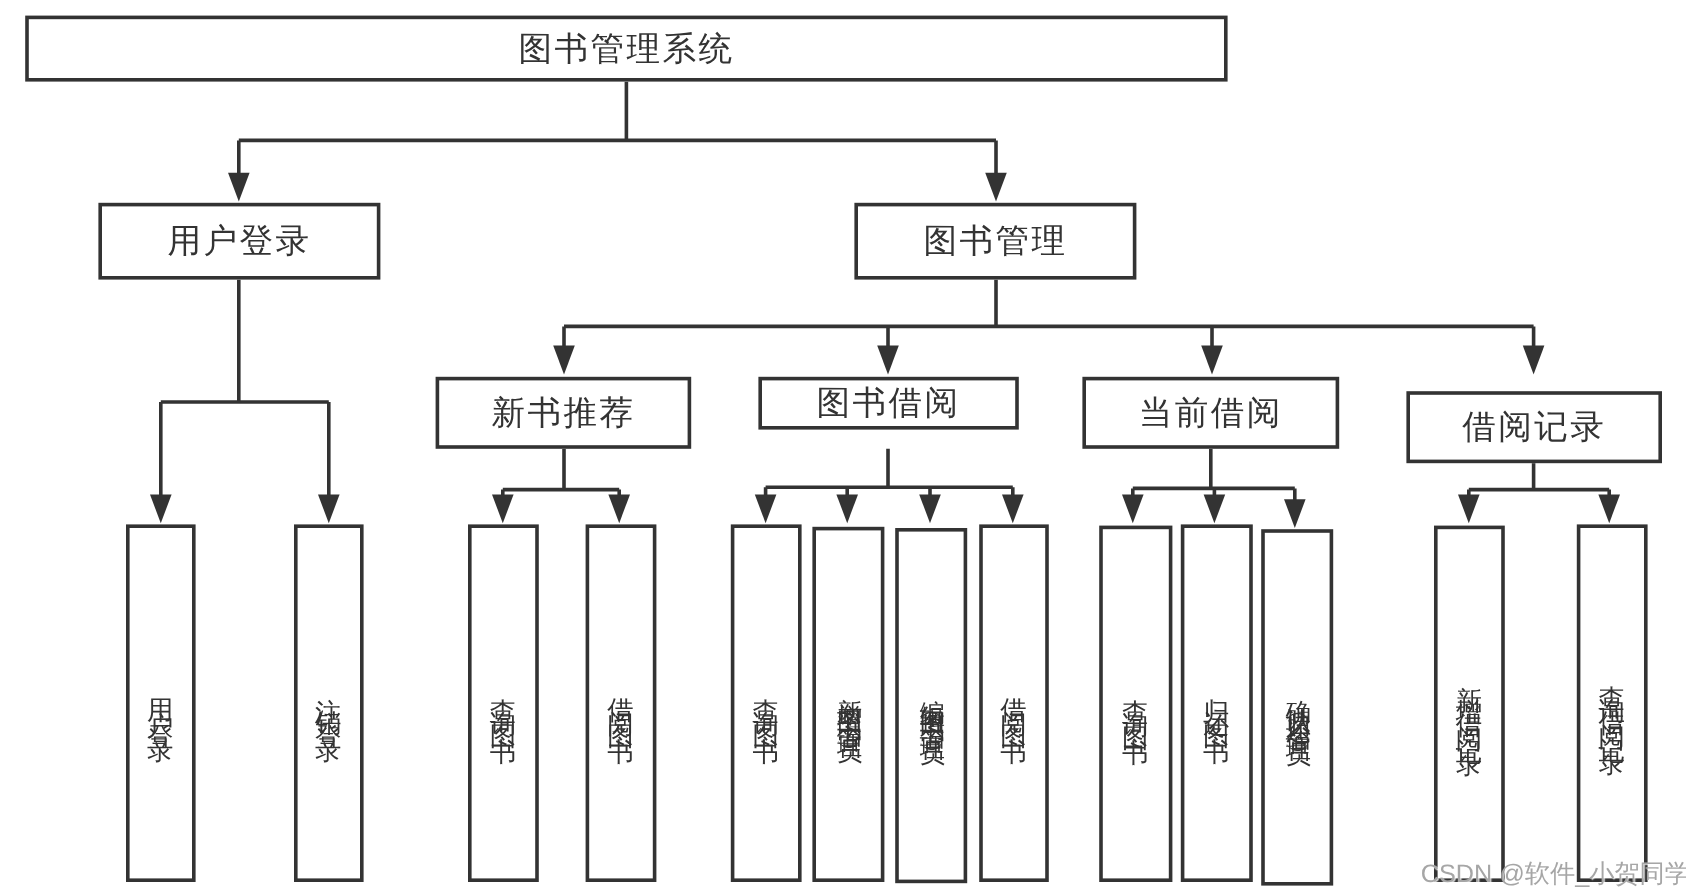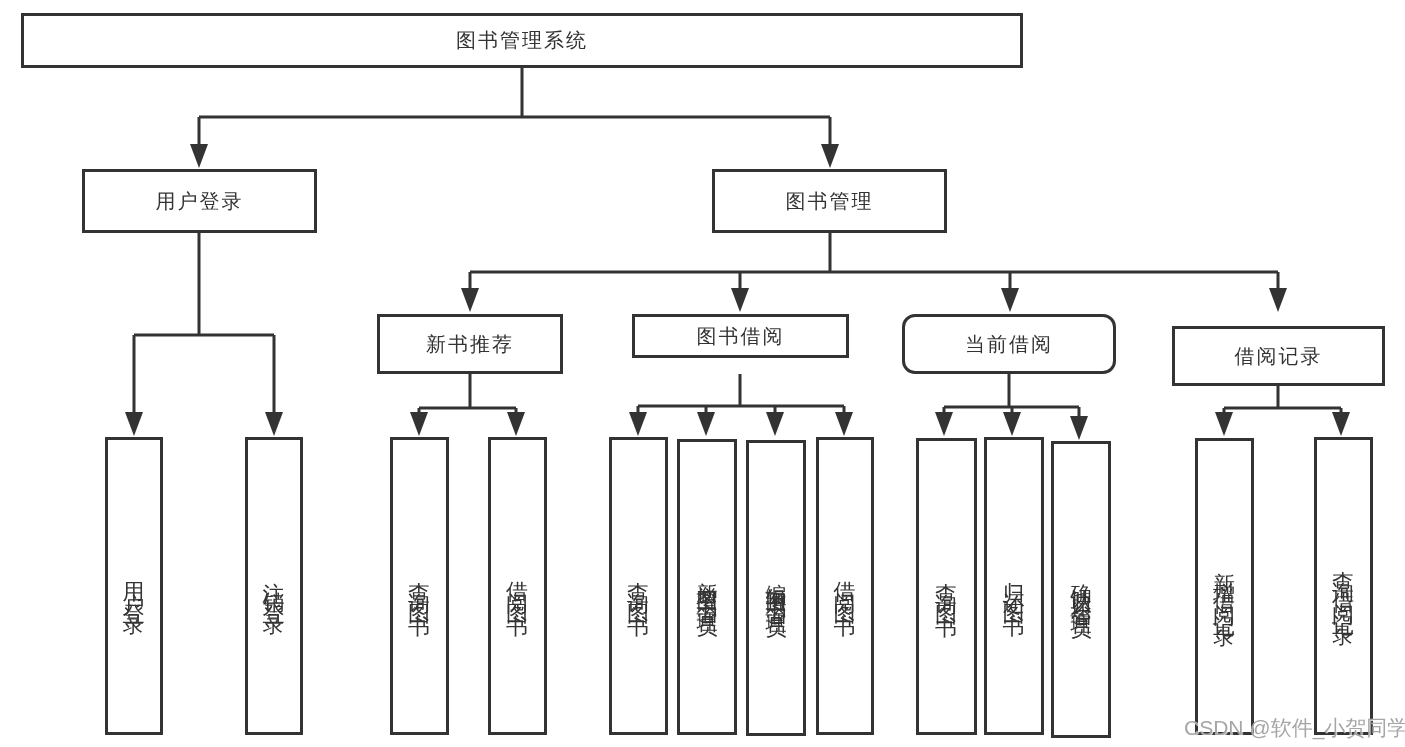--- a/index.html
+++ b/index.html
@@ -22,21 +22,21 @@
     position: absolute;
     box-sizing: border-box;
     border: 3px solid var(--line, #333333);
     background: #ffffff;
     color: var(--text, #333333);
     display: flex;
     align-items: center;
     justify-content: center;
     z-index: 2;
   }
-  .h-box { font-size: 20px; letter-spacing: 2px; white-space: nowrap; }
+  .h-box { font-size: 28px; letter-spacing: 2px; white-space: nowrap; }
   .v-box .v-label {
     writing-mode: vertical-rl;
     line-height: 1.05;
     font-size: 22px;
     letter-spacing: 11px;
   }
   .v-box.tight .v-label {
     font-size: 21px;
     letter-spacing: 5px;
   }
@@ -84,23 +84,23 @@
     <polygon points="1079,440 1070,416 1088,416"></polygon>
     <polygon points="1224,436 1215,412 1233,412"></polygon>
     <polygon points="1341,436 1332,412 1350,412"></polygon>
   </svg>
 
   <div class="box h-box" style="left:21px; top:13px; width:1002px; height:55px;">图书管理系统</div>
 
   <div class="box h-box" style="left:82px; top:169px; width:235px; height:64px;">用户登录</div>
   <div class="box h-box" style="left:712px; top:169px; width:235px; height:64px;">图书管理</div>
 
-  <div class="box h-box" style="left:377px; top:314px; width:186px; height:60px;">新书推荐</div>
+  <div class="box h-box" style="left:363px; top:314px; width:213px; height:60px;">新书推荐</div>
   <div class="box h-box" style="left:632px; top:314px; width:217px; height:44px;">图书借阅</div>
-  <div class="box h-box" style="left:902px; top:314px; width:214px; height:60px;border-radius:13px;">当前借阅</div>
+  <div class="box h-box" style="left:902px; top:314px; width:214px; height:60px;">当前借阅</div>
   <div class="box h-box" style="left:1172px; top:326px; width:213px; height:60px;">借阅记录</div>
 
   <div class="box v-box" style="left:105px; top:437px; width:58px; height:298px;">
     <span class="v-label">用户登录</span>
   </div>
   <div class="box v-box" style="left:245px; top:437px; width:58px; height:298px;">
     <span class="v-label">注销登录</span>
   </div>
 
   <div class="box v-box" style="left:390px; top:437px; width:59px; height:298px;">

